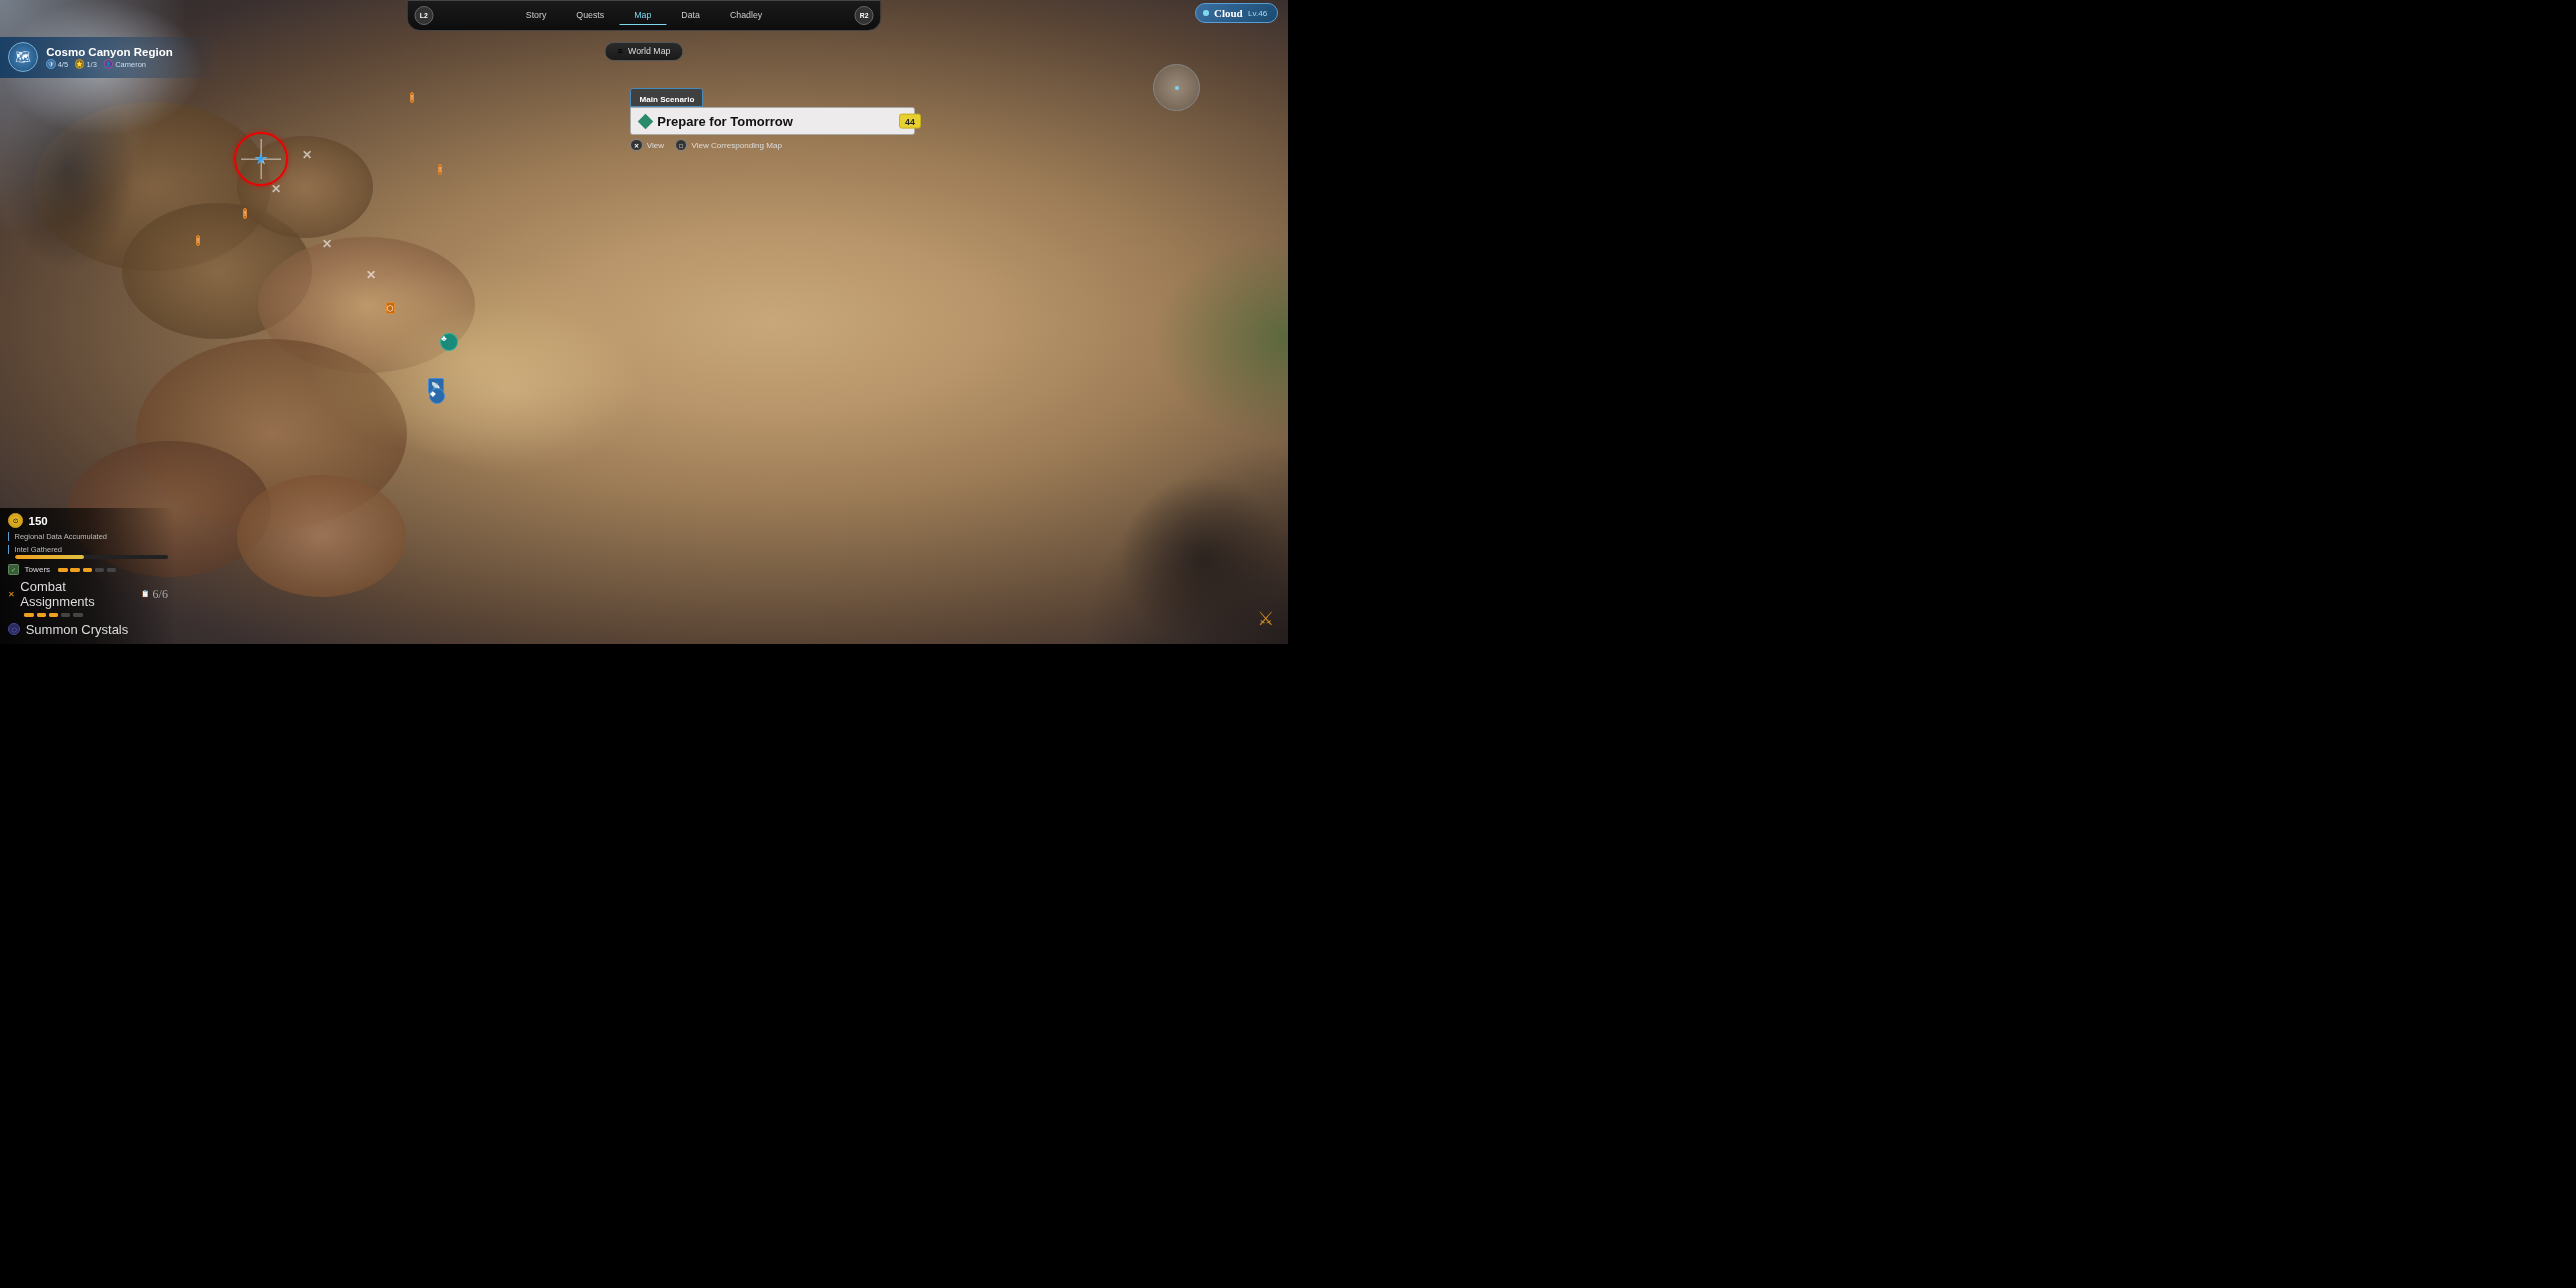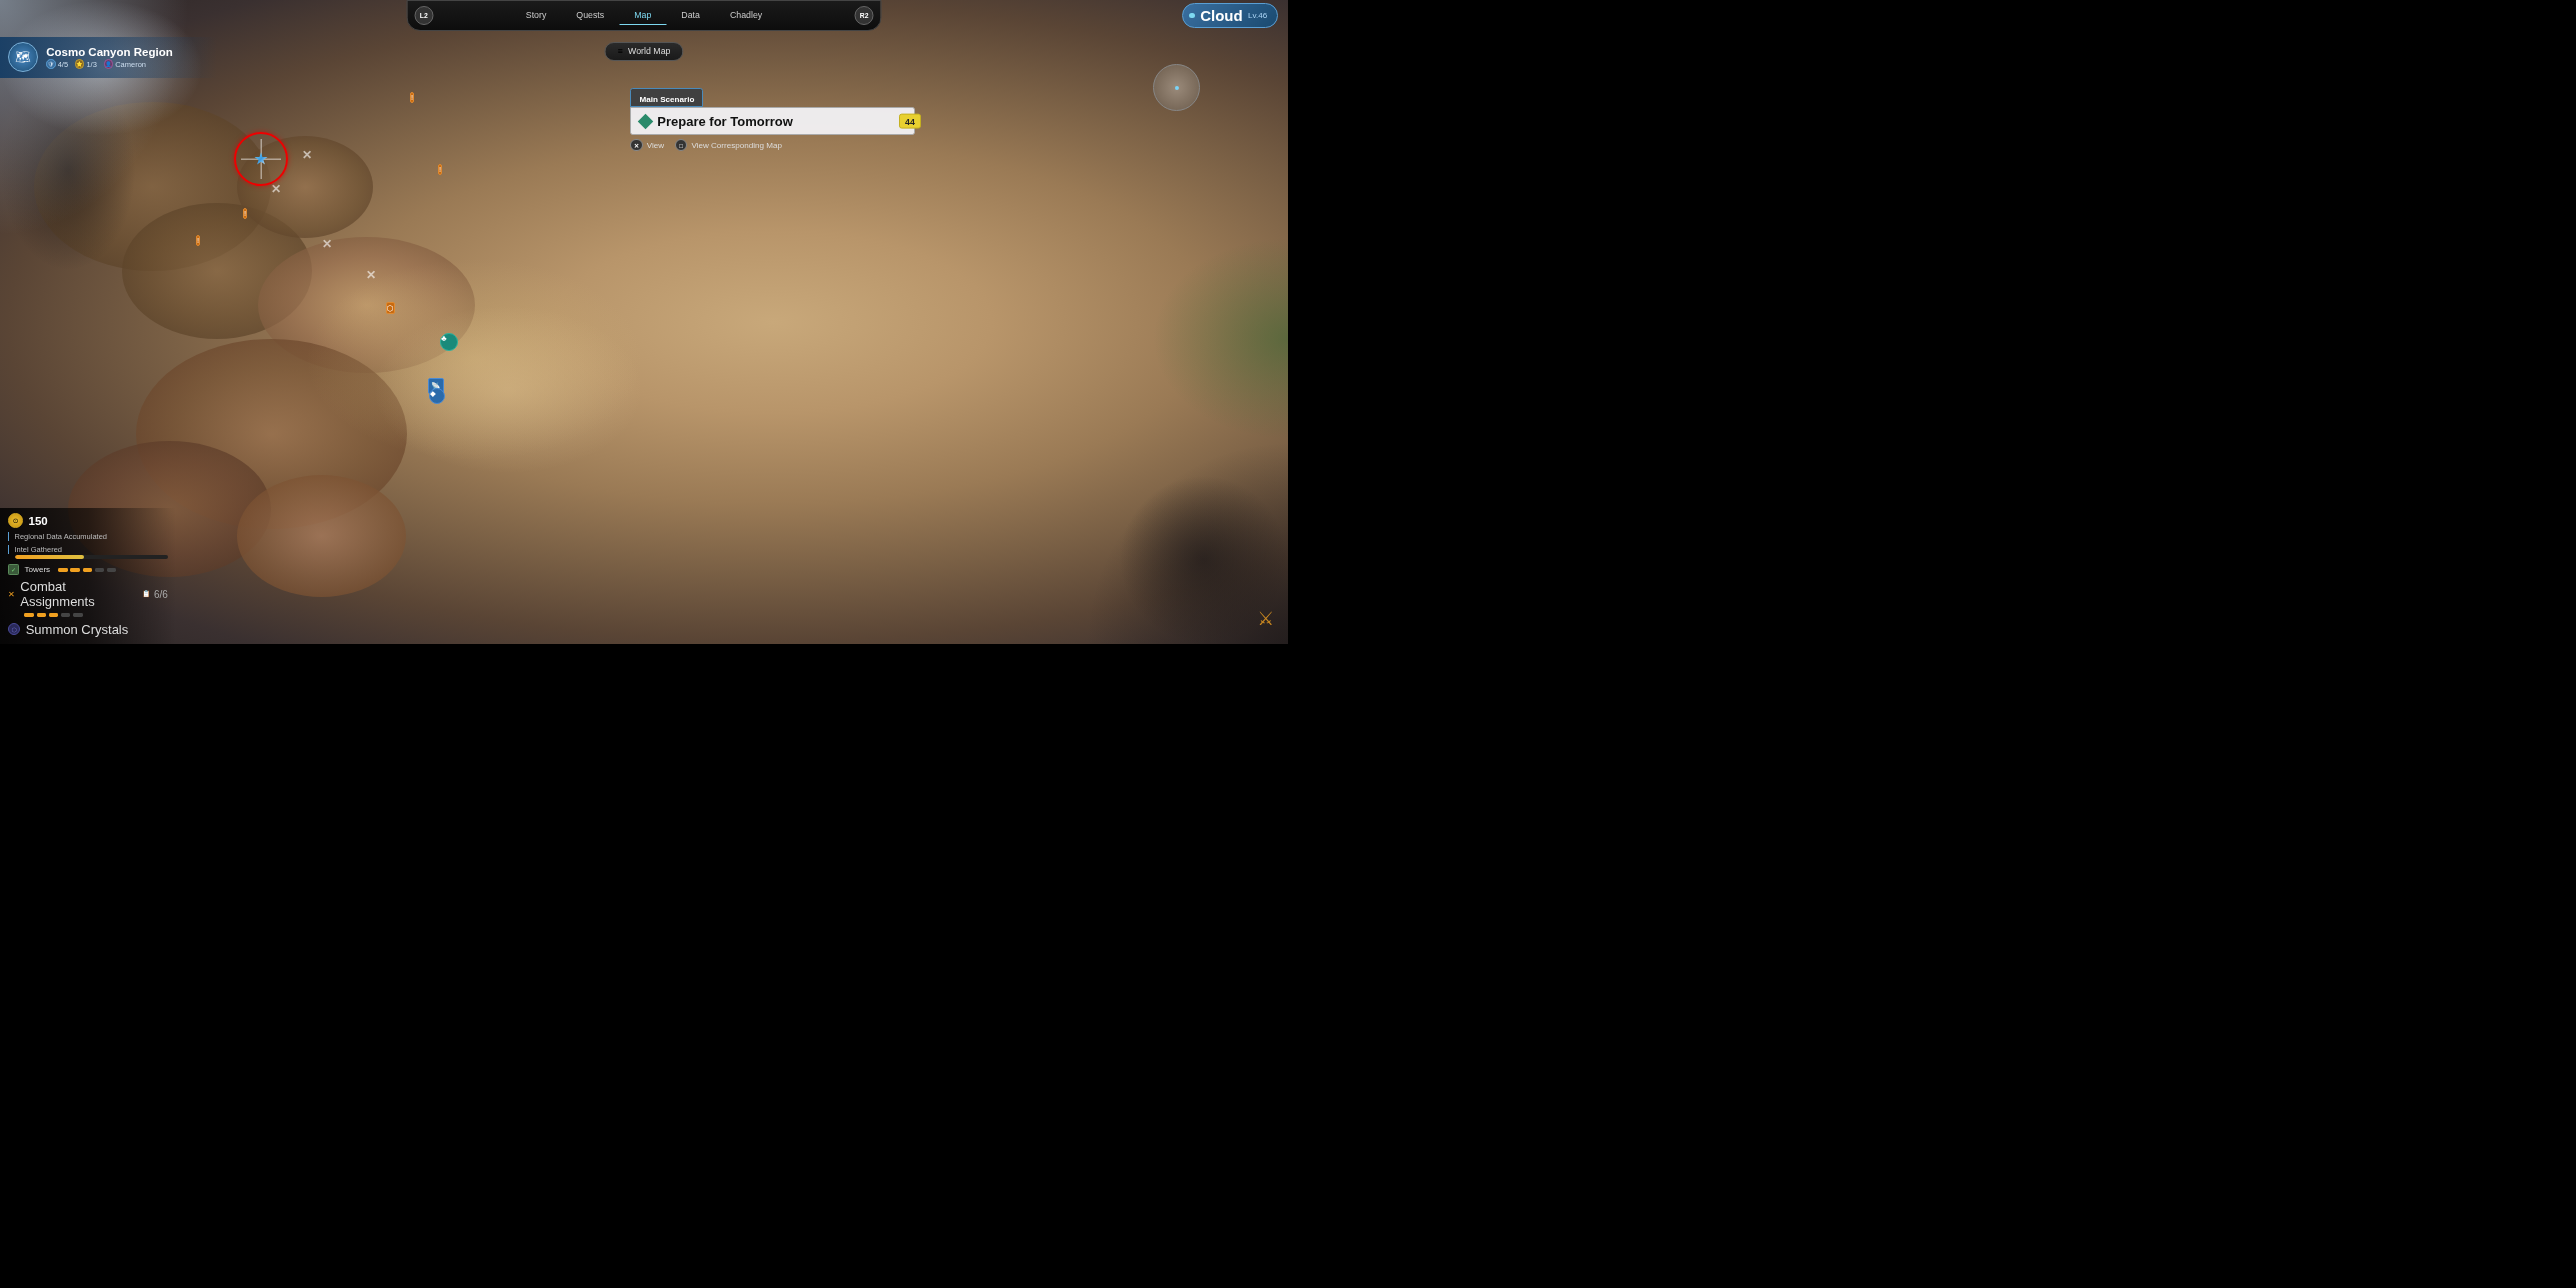--- a/index.html
+++ b/index.html
@@ -101,22 +101,23 @@
       border-radius: 13.6px;
       padding: 2.7px 9.5px 2.7px 6.8px;
       display: flex;
       align-items: center;
       gap: 5.4px;
       z-index: 100;
     }
 
     .char-badge-name {
       color: #fff;
-      font-size: 15px;
-      font-weight: bold;
+      font-size: 11px;
+      font-weight: bold;
+      font-family: Liberation Serif, serif;
     }
 
     .char-badge-level {
       color: #aad4f5;
       font-size: 8.1px;
     }
 
     
     .region-header {
       position: absolute;
@@ -462,22 +463,23 @@
       padding: 2px 0;
     }
 
     .hud-item-text {
       color: #ddd;
       font-size: 13px;
     }
 
     .hud-item-count {
       color: #aaa;
-      font-size: 10px;
+      font-size: 12px;
       margin-left: auto;
+      font-family: Liberation Serif, serif;
     }
 
     .hud-progress-dots {
       display: flex;
       gap: 2.7px;
       margin-left: 16.3px;
       margin-top: 1.4px;
     }
 
     .dot {

